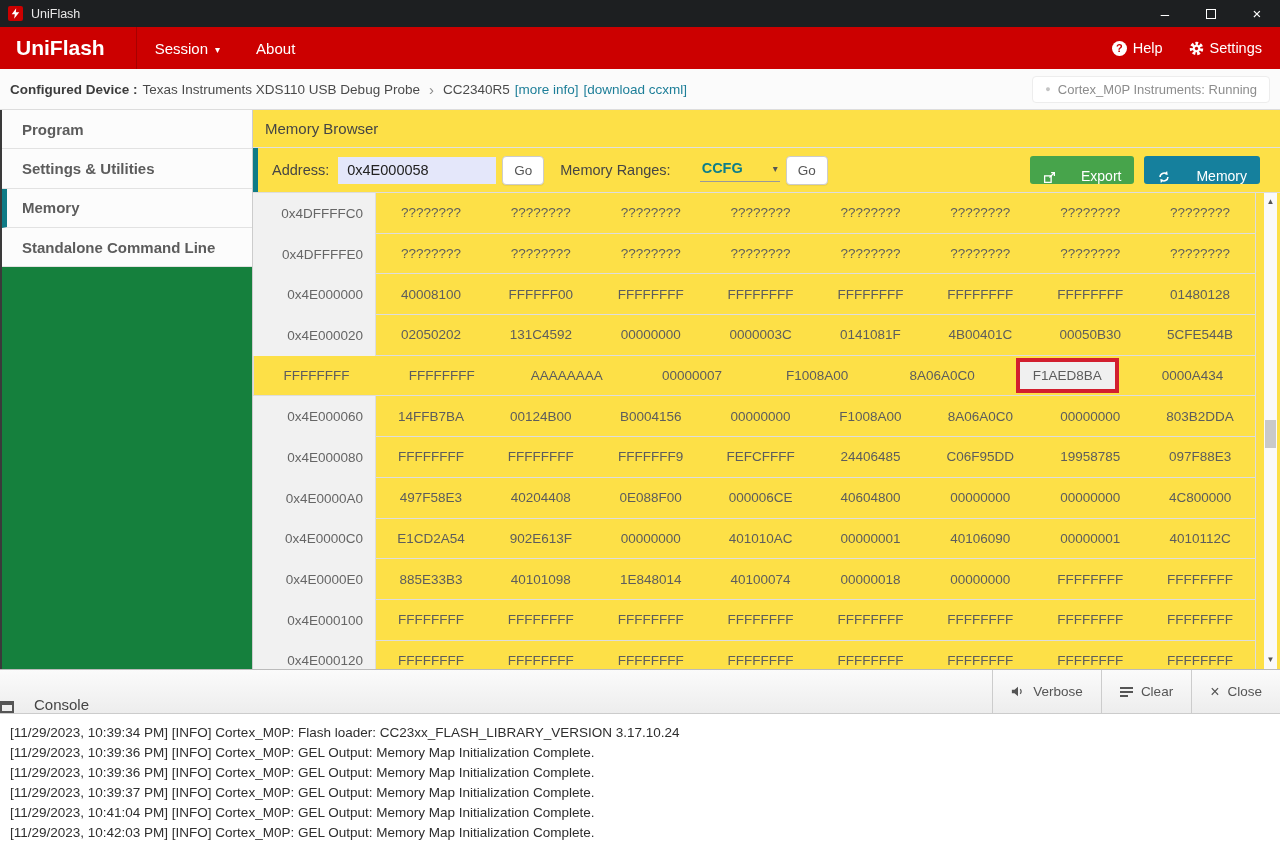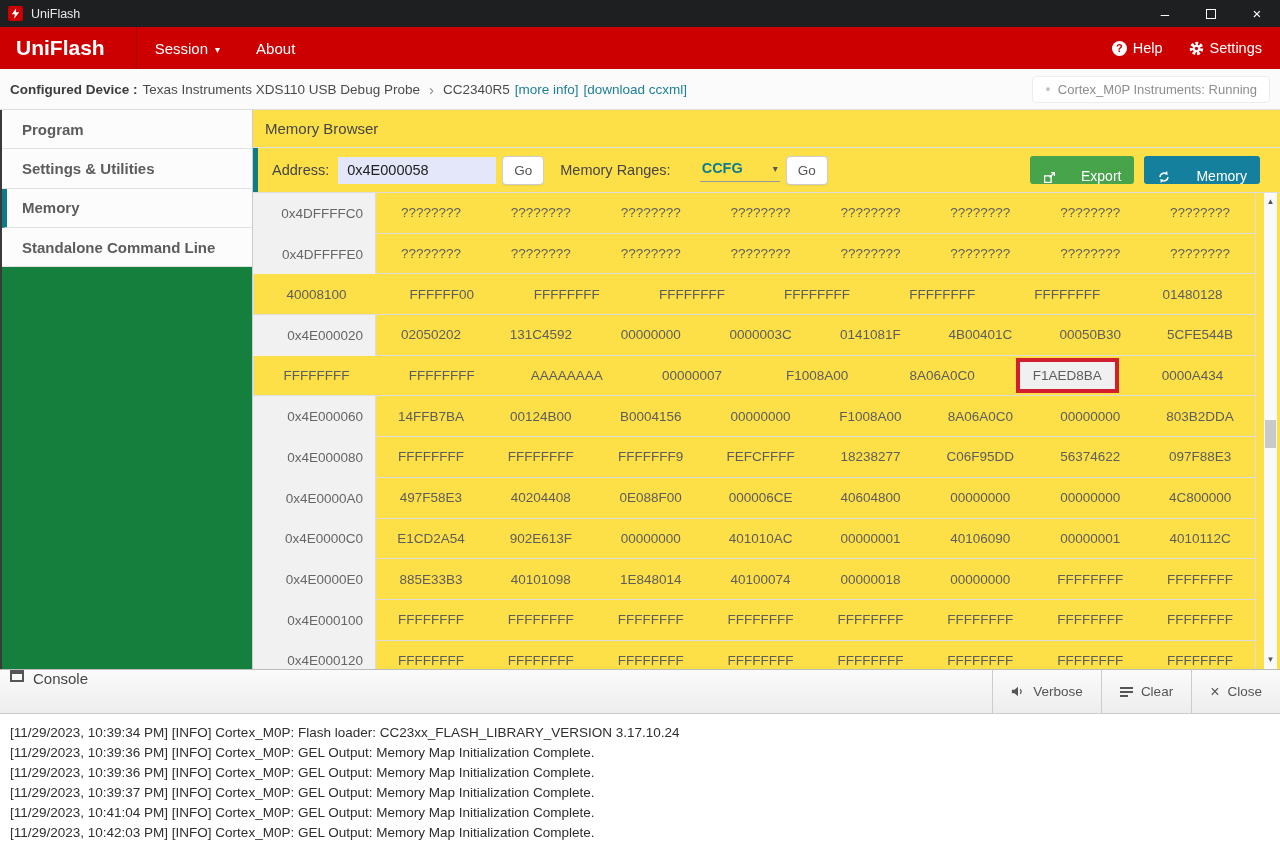--- a/index.html
+++ b/index.html
@@ -86,21 +86,21 @@
   .vscroll { position:absolute; top:0; right:3px; width:13px; height:476px; background:#fafafa; }
   .vs-arrow { position:absolute; left:0; width:13px; height:14px; text-align:center;
               font-size:8px; color:#555; line-height:14px; }
   .vs-arrow.up { top:2px; } .vs-arrow.down { bottom:2px; }
   .vs-thumb { position:absolute; left:1px; width:11px; top:227px; height:28px; background:#c9c9c9; }
 
   
   .console { height:198px; border-top:1px solid #bbb; background:#fff; }
   .console-header { height:44px; background:linear-gradient(#fbfbfb,#ededed);
                     border-bottom:1px solid #ccc; display:flex; align-items:stretch; }
-  .ch-left { display:flex; align-items:flex-start; gap:9px; padding-left:10px; flex:1;
+  .ch-left { display:flex; align-items:flex-end; gap:20px; padding-left:0; flex:1;
              font-size:15px; color:#454545; }
   .console-icon { width:14px; height:12px; border:2px solid #555; border-top-width:4px; display:block; }
   .ch-btn { display:flex; align-items:center; justify-content:center; gap:8px; font-size:13.5px;
             color:#555; border-left:1px solid #ccc; padding:0 18px; cursor:pointer; }
   .clear-icon { display:inline-flex; flex-direction:column; gap:2px; }
   .clear-icon i { display:block; height:2px; background:#555; }
   .clear-icon i:nth-child(1){ width:13px; } .clear-icon i:nth-child(2){ width:13px; }
   .clear-icon i:nth-child(3){ width:8px; }
   .close-x { font-size:16px; color:#555; }
   .console-log { padding:9px 0 0 10px; }
@@ -244,20 +244,21 @@
               <div class="cell">????????</div>
               <div class="cell">????????</div>
               <div class="cell">????????</div>
               <div class="cell">????????</div>
               <div class="cell">????????</div>
               <div class="cell">????????</div>
               <div class="cell">????????</div>
             </div>
           </div>
           <div class="mrow">
+            <div class="addr">0x4E000000</div>
             <div class="vals">
               <div class="cell">40008100</div>
               <div class="cell">FFFFFF00</div>
               <div class="cell">FFFFFFFF</div>
               <div class="cell">FFFFFFFF</div>
               <div class="cell">FFFFFFFF</div>
               <div class="cell">FFFFFFFF</div>
               <div class="cell">FFFFFFFF</div>
               <div class="cell">01480128</div>
             </div>
@@ -302,23 +303,23 @@
               <div class="cell">803B2DDA</div>
             </div>
           </div>
           <div class="mrow">
             <div class="addr">0x4E000080</div>
             <div class="vals">
               <div class="cell">FFFFFFFF</div>
               <div class="cell">FFFFFFFF</div>
               <div class="cell">FFFFFFF9</div>
               <div class="cell">FEFCFFFF</div>
-              <div class="cell">18238277</div>
+              <div class="cell">24406485</div>
               <div class="cell">C06F95DD</div>
-              <div class="cell">56374622</div>
+              <div class="cell">19958785</div>
               <div class="cell">097F88E3</div>
             </div>
           </div>
           <div class="mrow">
             <div class="addr">0x4E0000A0</div>
             <div class="vals">
               <div class="cell">497F58E3</div>
               <div class="cell">40204408</div>
               <div class="cell">0E088F00</div>
               <div class="cell">000006CE</div>

